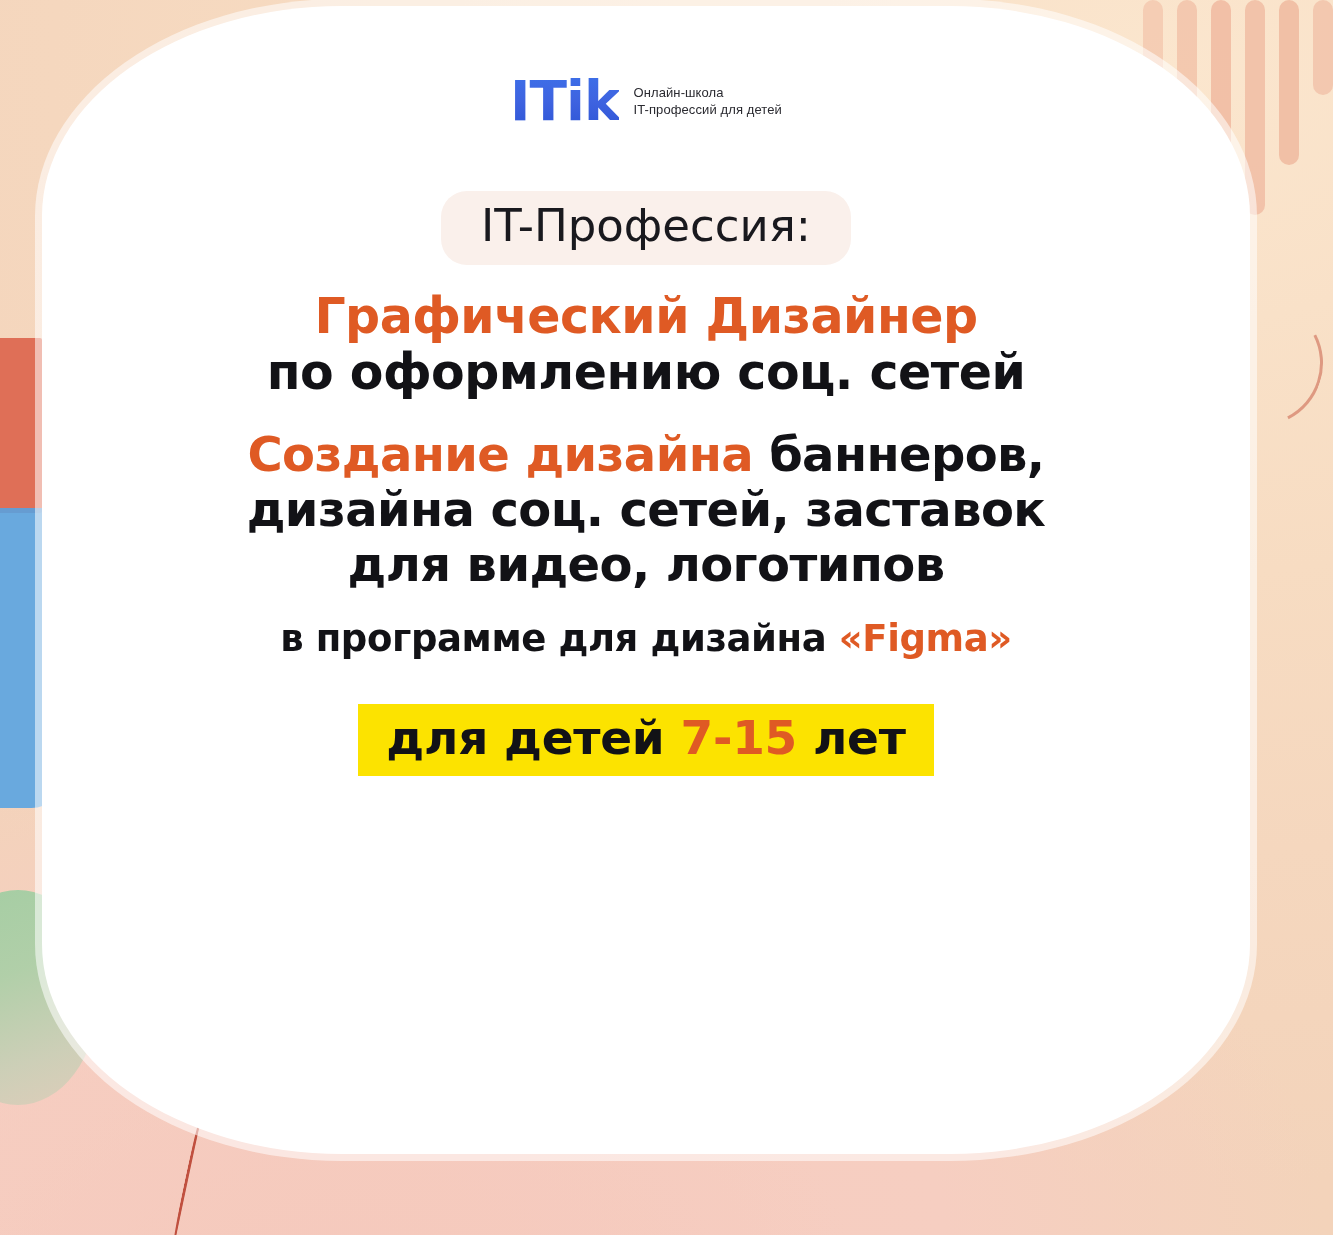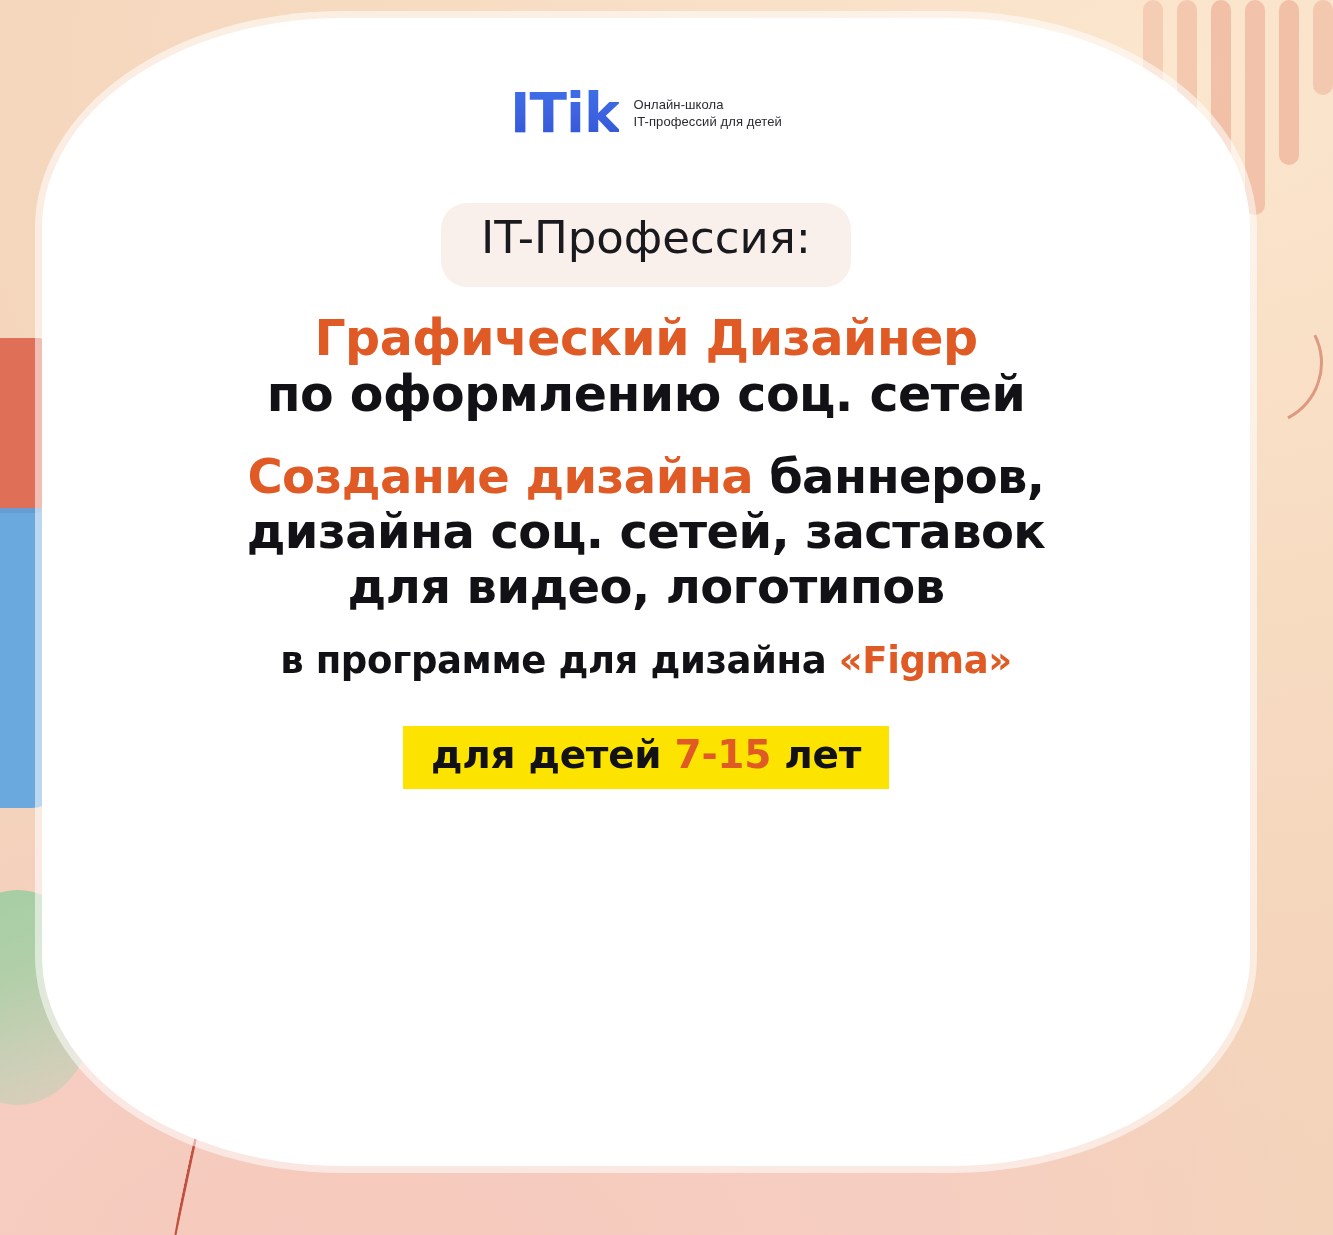--- a/index.html
+++ b/index.html
@@ -112,21 +112,21 @@
     border-color: transparent #C9604A transparent transparent;
     border-radius: 50%;
     opacity: .55;
     transform: rotate(18deg);
   }
 
   
   .card {
     position: absolute;
     left: 42px;
-    top: 18px;
+    top: 6px;
     width: 1208px;
     height: 1148px;
     background: #FFFFFF;
     border-radius: 300px / 210px;
     box-shadow: 0 0 0 7px rgba(255,255,255,0.55);
     display: flex;
     flex-direction: column;
     align-items: center;
   }
 
@@ -166,21 +166,21 @@
     letter-spacing: -1.2px;
     line-height: 1;
     text-align: center;
     font-family: "DejaVu Sans", sans-serif;
   }
 
   
   .pill {
     background: #FAF0EB;
     border-radius: 26px;
-    padding: 10px 40px 24px;
+    padding: 10px 40px 14px;
     font-size: 45px;
     font-weight: 400;
     color: #19191E;
     text-align: center;
     line-height: 1.12;
     font-family: "DejaVu Sans", sans-serif;
   }
   .pill-profession { margin-top: 62px; }
   .pill-skill      { margin-top: 60px; }
 
@@ -216,21 +216,21 @@
 
   
   .age-badge-wrap {
     margin-top: 44px;
     display: flex;
     justify-content: center;
   }
   .age-badge {
     background: #FCE300;
     padding: 8px 28px 12px;
-    font-size: 39px;
+    font-size: 47px;
     font-weight: 800;
     color: #121216;
     letter-spacing: -.3px;
     line-height: 1.1;
     font-family: "DejaVu Sans", sans-serif;
   }
 </style>
 </head>
 <body>
 

